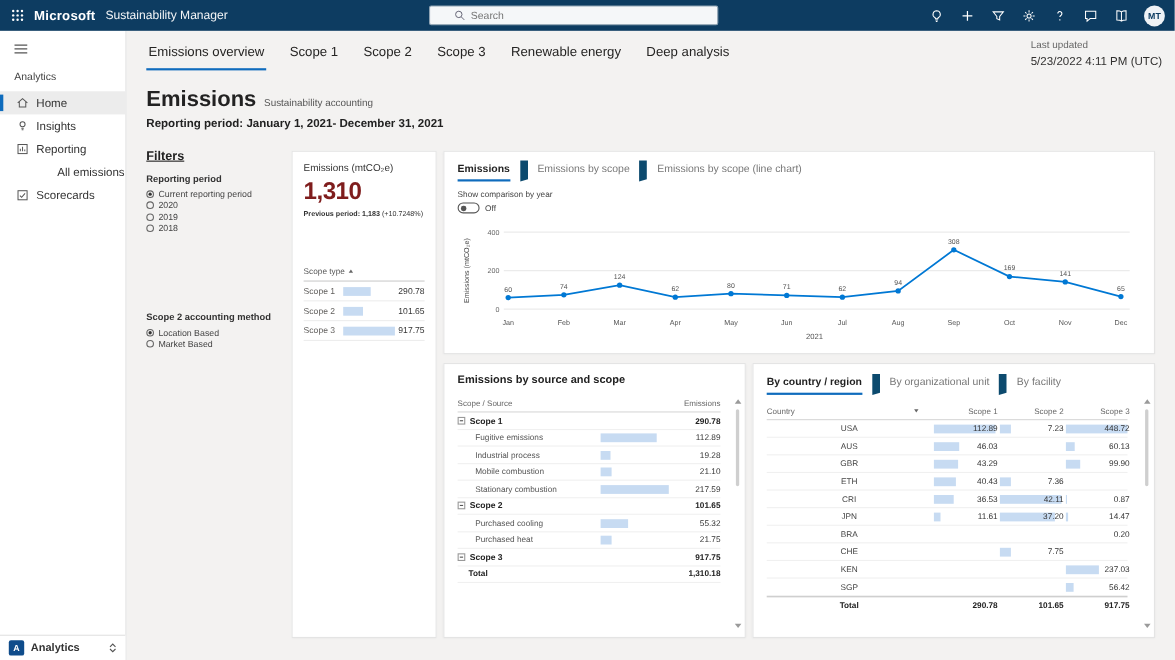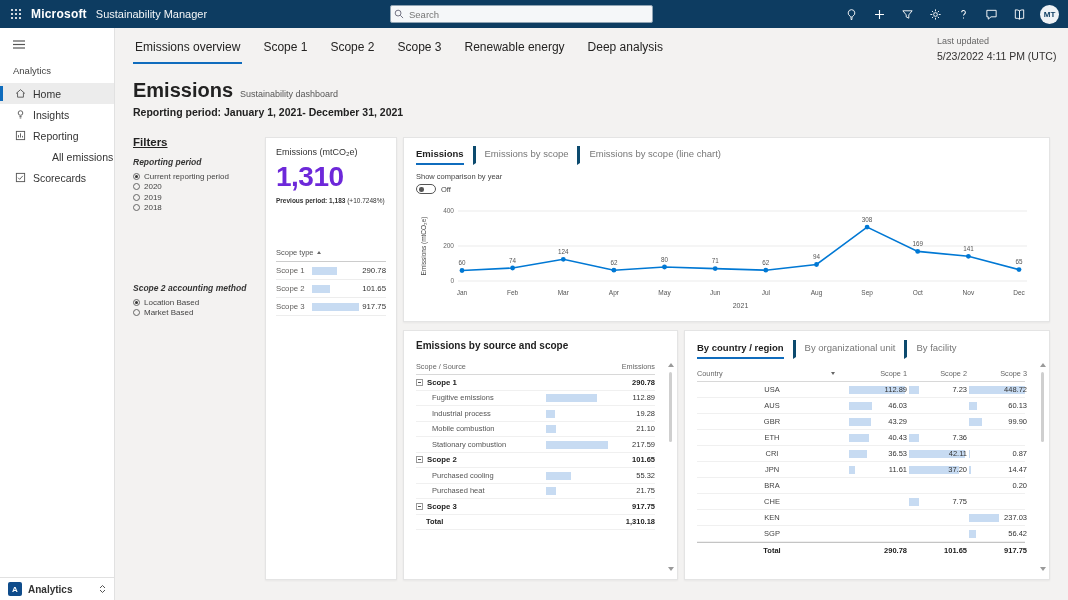--- a/index.html
+++ b/index.html
@@ -11,21 +11,21 @@
     overflow:hidden;
     position:relative;
   }
 
   
   .topbar { position:absolute; top:0; left:0; width:1068px; height:28px; background:#0d3c61; display:flex; align-items:center; color:#fff; z-index:20; }
   .tb-left { display:flex; align-items:center; gap:9px; padding-left:10px; }
   .waffle { background:none; border:none; cursor:pointer; display:flex; align-items:center; }
   .brand { font-weight:bold; font-size:12px; letter-spacing:.2px; cursor:pointer; }
   .appname { font-size:11px; opacity:.95; cursor:pointer; }
-  .tb-search { position:absolute; left:390px; top:5px; width:263px; height:18px; background:#f5f7f9; border:1px solid #8fa3b3; border-radius:2px; display:flex; align-items:center; padding:0 3px; gap:5px; }
+  .tb-search { position:absolute; left:390px; top:5px; width:263px; height:18px; background:#f5f7f9; border:1px solid #8fa3b3; border-radius:2px; display:flex; align-items:center; padding:0 22px; gap:5px; }
   .tb-search input { border:none; outline:none; background:transparent; font-size:9.5px; width:100%; color:#333; font-family:inherit; }
   .tb-right { margin-left:auto; display:flex; align-items:center; gap:13px; padding-right:9px; }
   .tb-icon { display:flex; align-items:center; justify-content:center; width:15px; height:15px; cursor:pointer; }
   .tb-icon svg { width:13px; height:13px; }
   .avatar { width:19px; height:19px; border-radius:50%; background:#eef2f6; color:#0d3c61; font-size:8px; font-weight:bold; display:flex; align-items:center; justify-content:center; cursor:pointer; }
 
   
   .sidebar { position:absolute; top:28px; left:0; width:115px; bottom:0; background:#fff; border-right:1px solid #e1e1e1; z-index:10; }
   .hamburger { background:none; border:none; cursor:pointer; padding:9px 0 0 13px; display:block; }
   .side-section { font-size:9.5px; color:#444; padding:13px 0 7px 13px; }
@@ -49,44 +49,44 @@
   .titleblock { position:absolute; left:18px; top:51px; }
   .page-title { font-size:20px; font-weight:bold; color:#222; }
   .page-subtitle { font-size:9px; color:#555; margin-left:7px; }
   .reporting { font-size:10.5px; font-weight:bold; margin-top:4px; color:#222; }
 
   
   .filters { position:absolute; left:18px; top:108px; width:128px; }
   .filters-title { font-size:11.5px; font-weight:bold; color:#222;text-decoration:underline; }
   .filter-group { margin-top:9px; }
   .filter-group.second { margin-top:70px; }
-  .fg-label { font-size:8.5px; font-weight:bold; color:#333; margin-bottom:4px;font-style:italic; }
+  .fg-label { font-size:8.5px; font-weight:bold; color:#333; margin-bottom:4px; }
   .radio-row { display:flex; align-items:center; gap:4px; height:10.5px; font-size:8px; color:#444; cursor:pointer; }
   .radio { width:7px; height:7px; border:1px solid #666; border-radius:50%; position:relative; flex:none; }
   .radio.sel::after { content:""; position:absolute; inset:1px; background:#333; border-radius:50%; }
 
   
   .card { position:absolute; background:#fff; border:1px solid #e4e4e4; box-shadow:0 1px 2px rgba(0,0,0,.05); }
 
   .kpi { left:150px; top:109px; width:132px; height:443px; padding:9px 10px; }
   .kpi-title { font-size:9px; color:#333; }
-  .kpi-value { font-size:28px; font-weight:bold; color:#6d28d9; margin-top:4px; letter-spacing:-.5px; }
+  .kpi-value { font-size:22px; font-weight:bold; color:#7f1d1d; margin-top:4px; letter-spacing:-.5px; }
   .kpi-prev { font-size:6.5px; color:#333; margin-top:4px; white-space:nowrap; }
   .kpi-table { margin-top:44px; }
   .kpi-th { font-size:7.5px; color:#555; display:flex; align-items:center; gap:3px; padding-bottom:4px; border-bottom:1px solid #ccc; cursor:pointer; }
   .kpi-row { display:flex; align-items:center; height:18px; border-bottom:1px solid #ededed; gap:3px; }
   .kpi-row .lbl { font-size:7.8px; color:#605e5c; width:33px; flex:none; }
   .kpi-row .barwrap { flex:1; height:8px; position:relative; }
   .kpi-row .bar { position:absolute; left:0; top:0; height:8px; background:#c7dbf2; }
   .kpi-row .val { font-size:7.8px; color:#333; margin-left:auto; }
 
   .chart { left:288px; top:109px; width:647px; height:185px; padding:8px 12px; }
   .viz-tabs { display:flex; align-items:center; font-size:9.5px; color:#777; }
   .viz-tab { padding:2px 0 4px; cursor:pointer; border-bottom:2px solid transparent; }
-  .viz-tab + .viz-tab { border-left:3px solid #0c4a6e; margin-left:9px; padding-left:9px; }
+  .viz-tab + .viz-tab { border-left:7px solid #0c4a6e; margin-left:9px; padding-left:9px; }
   .viz-tab.active { color:#222; font-weight:bold; border-bottom-color:#0f6cbd; }
   .toggle-label { font-size:7.5px; color:#444; margin-top:7px; }
   .toggle-row { display:flex; align-items:center; gap:5px; margin-top:3px; }
   .toggle-pill { width:20px; height:10px; border:1px solid #555; border-radius:6px; position:relative; cursor:pointer; }
   .toggle-knob { position:absolute; left:2px; top:2px; width:4.5px; height:4.5px; background:#555; border-radius:50%; }
   .toggle-state { font-size:7.5px; color:#444; }
   #chart-svg { display:block; margin-top:1px; }
 
   .source { left:288px; top:302px; width:275px; height:250px; padding:9px 12px; }
   .card-title { font-size:10px; font-weight:bold; color:#222; }
@@ -271,21 +271,21 @@
       <span class="main-tab">Renewable energy</span>
       <span class="main-tab">Deep analysis</span>
     </div>
 
   <div class="updated">
     <div class="lbl">Last updated</div>
     <div class="val">5/23/2022 4:11 PM (UTC)</div>
   </div>
 
   <div class="titleblock">
-    <span class="page-title">Emissions</span><span class="page-subtitle">Sustainability dashboard</span>
+    <span class="page-title">Emissions</span><span class="page-subtitle">Sustainability accounting</span>
     <div class="reporting">Reporting period: January 1, 2021- December 31, 2021</div>
   </div>
 
   <section class="filters">
     <div class="filters-title">Filters</div>
     <div id="filter-groups">
         <div class="filter-group">
           <div class="fg-label">Reporting period</div>
           <div class="radio-row">
             <span class="radio sel"></span>

